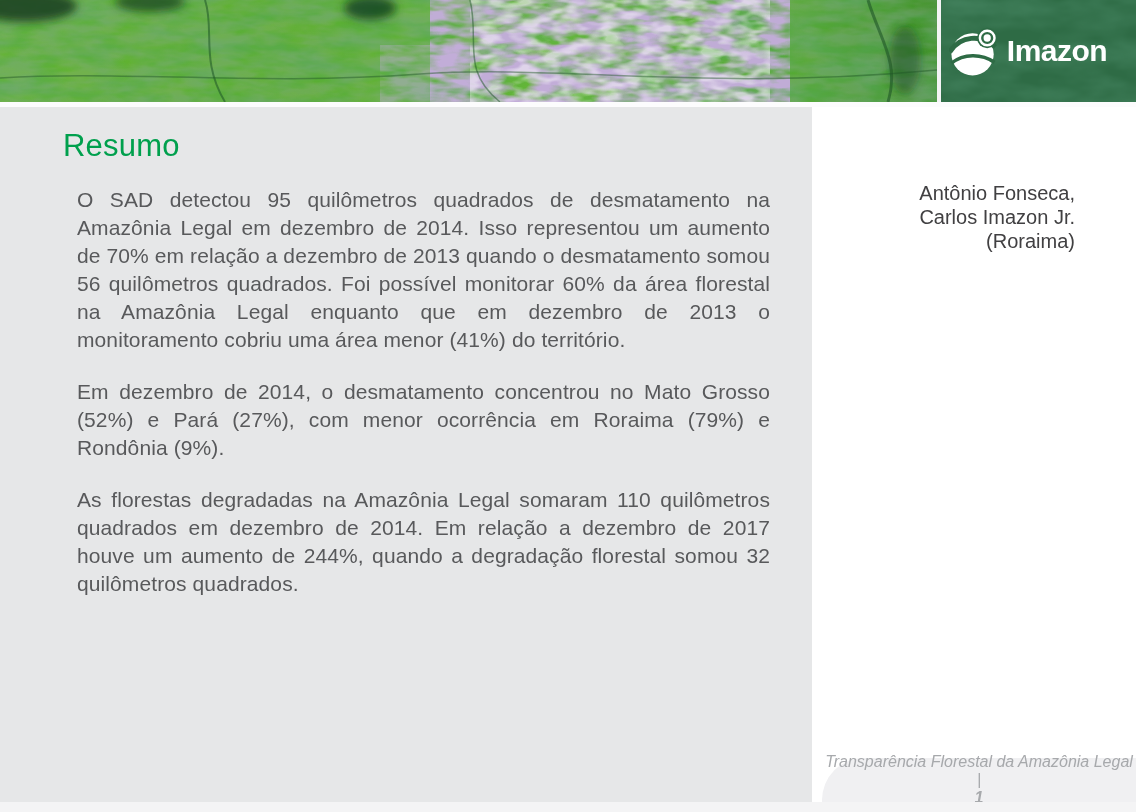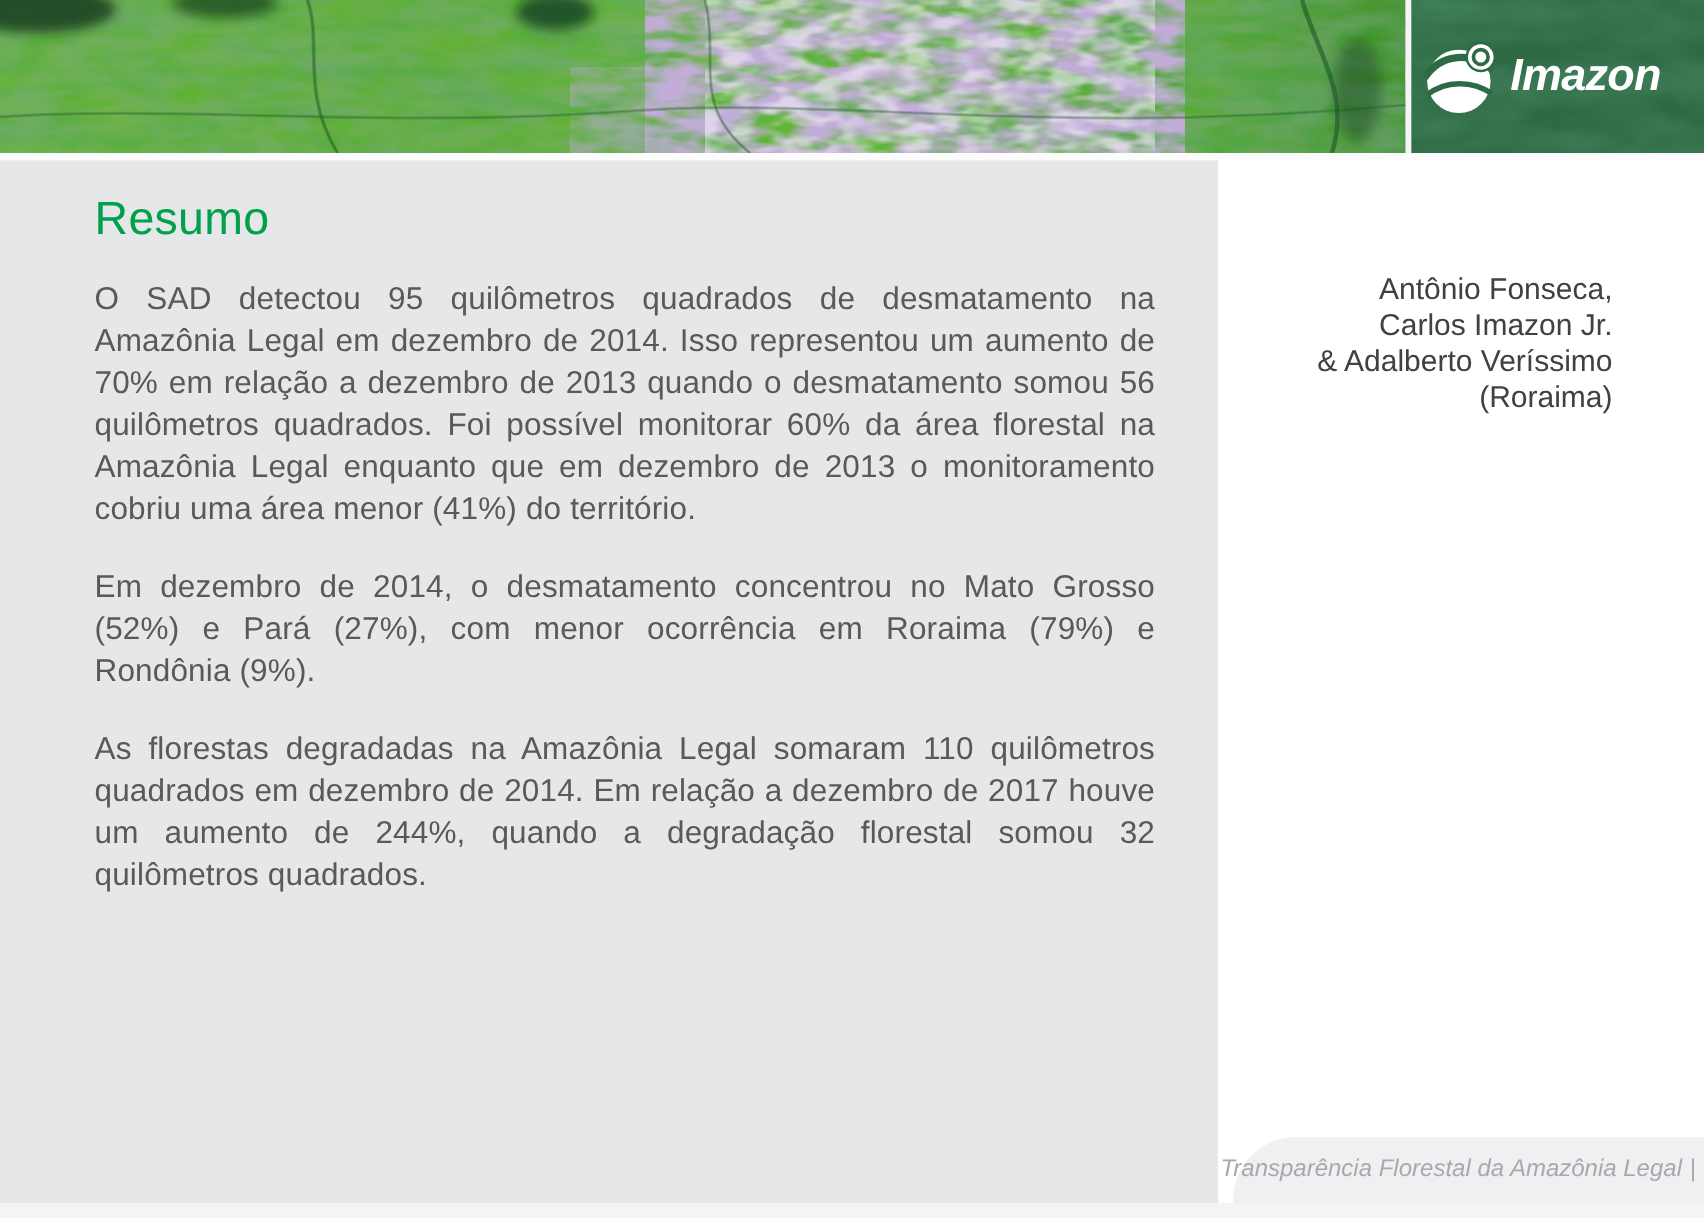--- a/index.html
+++ b/index.html
@@ -16,52 +16,52 @@
   .header-gap{position:absolute;left:0;top:102px;width:1136px;height:5px;background:#fcfcfd;}
   .sat-wrap{position:absolute;left:0;top:0;width:937px;height:102px;overflow:hidden;}
   .sat-wrap svg{display:block;width:937px;height:102px;}
   .header-title{
     position:absolute;left:33px;top:33px;
     color:#ffffff;font-size:25.5px;font-weight:600;letter-spacing:-0.2px;
     white-space:nowrap;
   }
   .logo-block{
     position:absolute;left:941px;top:0;width:174px;height:102px;
-    background:#2e6b45;display:flex;align-items:center;justify-content:center;gap:6px;font-style:italic;
+    background:#2e6b45;display:flex;align-items:center;justify-content:center;gap:6px;
   }
   .logo-tex{position:absolute;left:0;top:0;width:195px;height:102px;}
   .logo-icon,.logo-text{position:relative;z-index:2;}
   .logo-icon svg{display:block;}
   .logo-text{color:#ffffff;font-size:30px;font-weight:700;letter-spacing:-0.5px;}
 
   .content{
     position:absolute;left:0;top:107px;width:812px;height:695px;
     background:#e6e7e8;box-sizing:border-box;
     padding:21px 42px 0 63px;
   }
   .content h1{
     margin:0;font-size:31px;font-weight:400;color:#00a04d;letter-spacing:0.2px;
   }
   .content p{
-    margin:24px 0 0 0;
+    margin:24px 0 0 14px;
     font-size:21px;line-height:28px;color:#58595b;
     text-align:justify;letter-spacing:0.1px;
   }
   .content p:first-of-type{margin-top:22px;}
 
   .authors{
     position:absolute;right:61px;top:181px;
     text-align:right;font-size:20px;line-height:24px;color:#414042;
   }
 
   .footer-tab{
     position:absolute;left:822px;top:758px;width:314px;height:44px;
     background:#f0f0f2;border-top-left-radius:42px;
     display:flex;align-items:center;justify-content:center;
-    color:#a7a9ac;font-size:16px;font-style:italic;white-space:nowrap;
+    color:#a7a9ac;font-size:16px;font-style:italic;white-space:nowrap;flex-direction:column;
   }
   .footer-tab .sep{margin:0 5px;}
   .footer-tab .page-num{font-weight:700;}
   .bottom-strip{position:absolute;left:0;top:802px;width:1136px;height:10px;background:#f4f4f5;}
 </style>
 </head>
 <body>
 
 <div class="white-sidebar"></div>
 
@@ -141,21 +141,20 @@
 <div class="content">
   <h1>Resumo</h1>
   <p>O SAD detectou 95 quilômetros quadrados de desmatamento na Amazônia Legal em dezembro de 2014. Isso representou um aumento de 70% em relação a dezembro de 2013 quando o desmatamento somou 56 quilômetros quadrados. Foi possível monitorar 60% da área florestal na Amazônia Legal enquanto que em dezembro de 2013 o monitoramento cobriu uma área menor (41%) do território.</p>
   <p>Em dezembro de 2014, o desmatamento concentrou no Mato Grosso (52%) e Pará (27%), com menor ocorrência em Roraima (79%) e Rondônia (9%).</p>
   <p>As florestas degradadas na Amazônia Legal somaram 110 quilômetros quadrados em dezembro de 2014. Em relação a dezembro de 2017 houve um aumento de 244%, quando a degradação florestal somou 32 quilômetros quadrados.</p>
 </div>
 
 <div class="authors">
   <div>Antônio Fonseca,</div>
   <div>Carlos Imazon Jr.</div>
-  <div>&amp; Adalberto Veríssimo</div>
   <div>(Roraima)</div>
 </div>
 
 <div class="footer-tab">
   <span>Transparência Florestal da Amazônia Legal</span>
   <span class="sep">|</span>
   <span class="page-num">1</span>
 </div>
 
 <div class="bottom-strip"></div>

